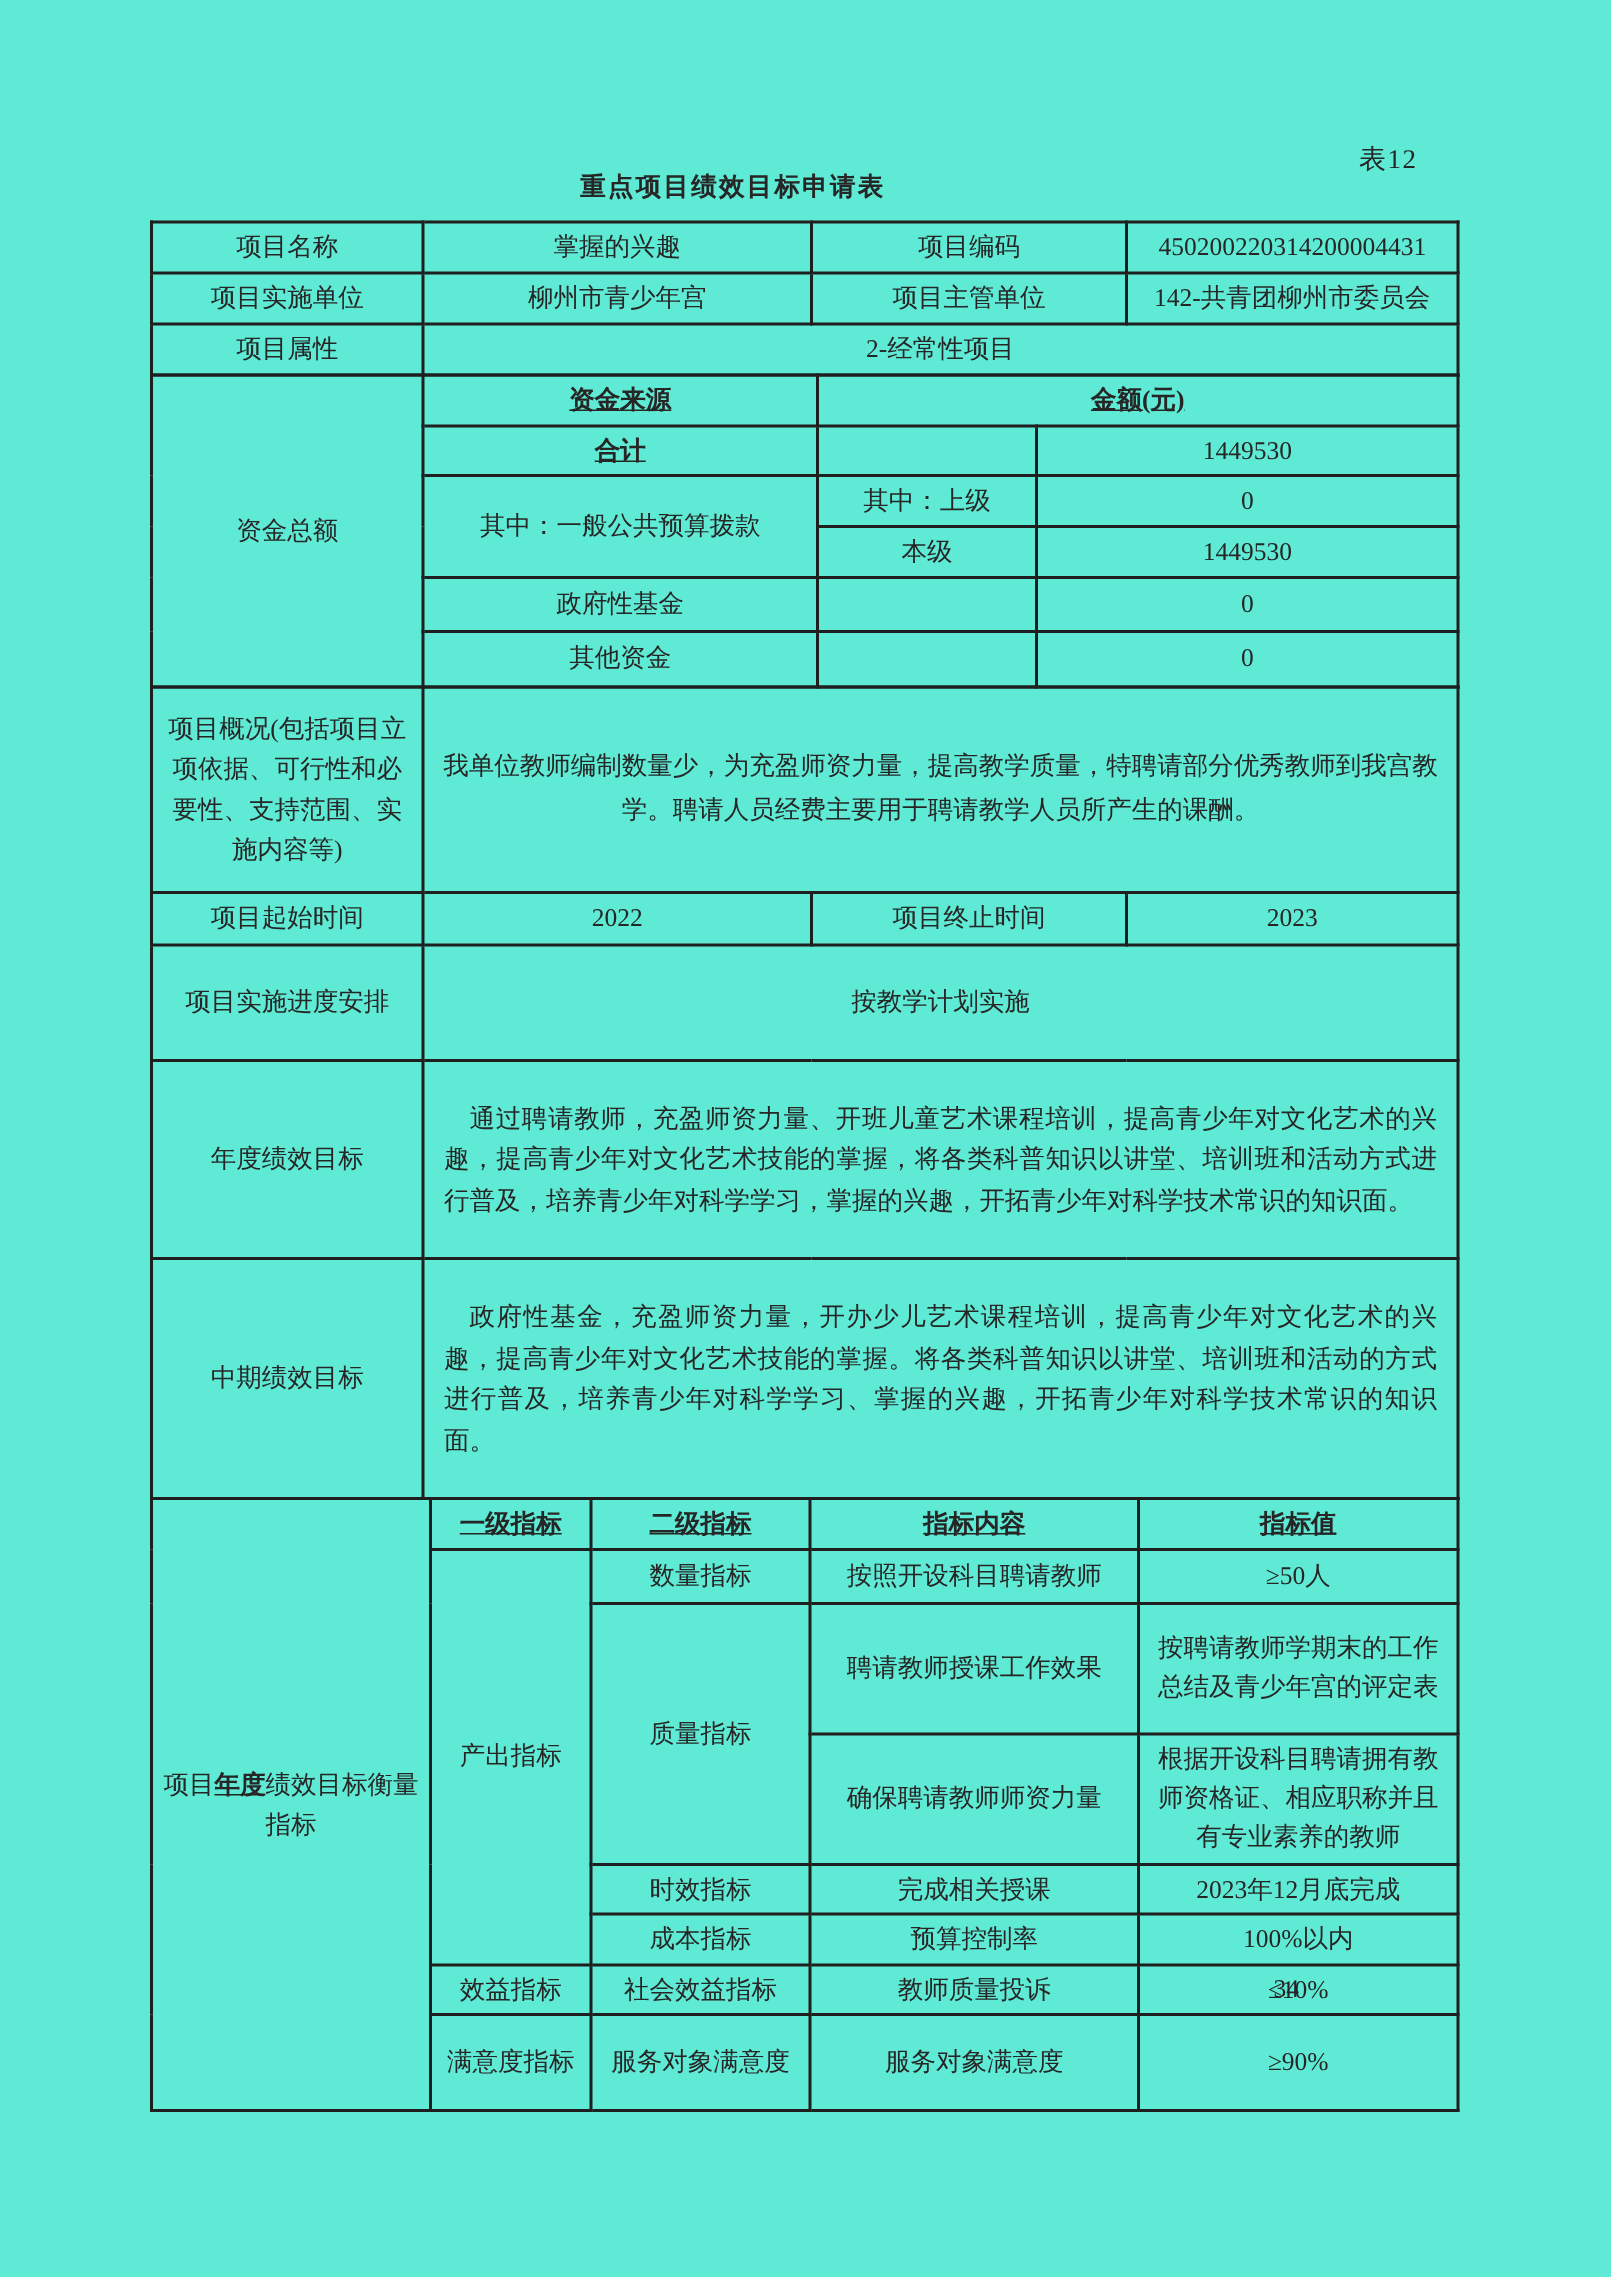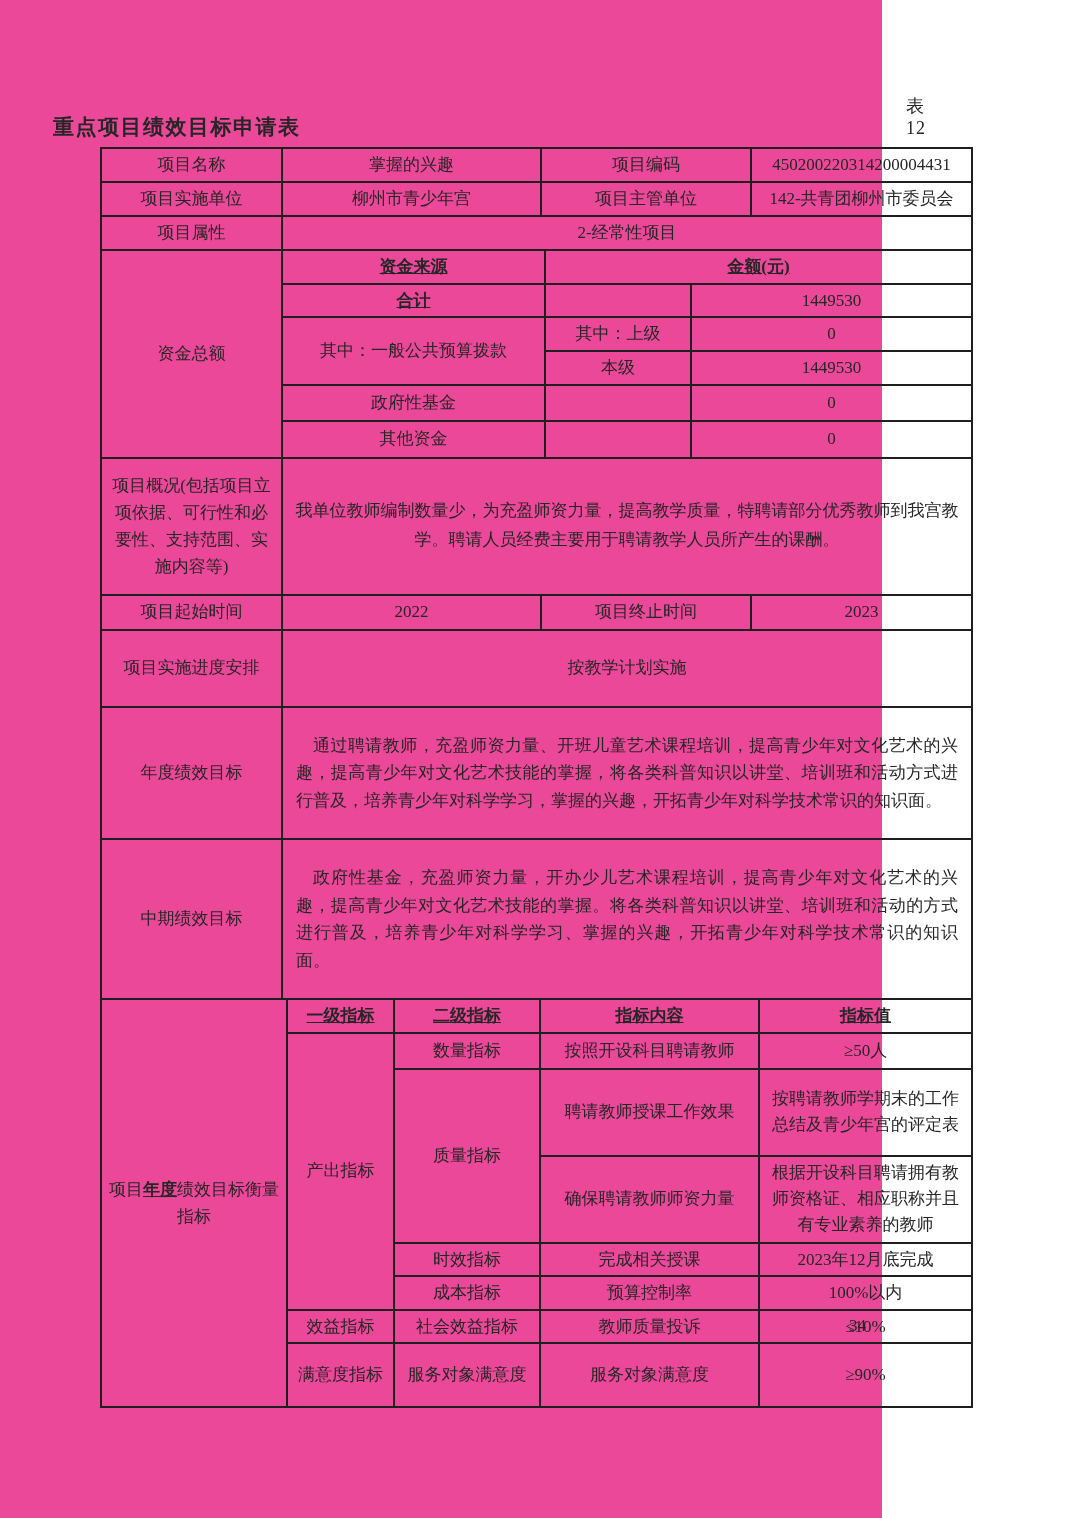--- a/index.html
+++ b/index.html
@@ -3,31 +3,31 @@
 <meta charset="utf-8">
 <style>
   * { margin: 0; padding: 0; box-sizing: border-box; }
   html, body { background: #ffffff; }
   body {
     width: 1074px; height: 1518px;
     font-family: "Liberation Serif", "DejaVu Serif", serif;
   }
   .page {
     position: relative;
-    width: 882px; height: 1518px;
-    background: #ec4899;
+    width: 1074px; height: 1518px;
+    background: #5eead4;
     color: #262626;
   }
   .corner-tag {
     position: absolute; top: 94px; left: 906px;
     font-size: 18px; letter-spacing: 1px;
   }
   .doc-title {
     position: absolute; top: 113px; left: 100px; width: 871px;
-    font-size: 21px; font-weight: bold;
+    text-align: center; font-size: 17px; font-weight: bold;
     letter-spacing: 1.5px;
     transform: translateX(-47px);
   }
   .tables { position: absolute; top: 147px; left: 100px; width: 871px; }
   table { border-collapse: collapse; table-layout: fixed; width: 871px; }
   table + table { margin-top: -2px; }
   td {
     border: 2px solid #1f1f1f;
     text-align: center; vertical-align: middle;
     font-size: 17px; line-height: 1.5;

